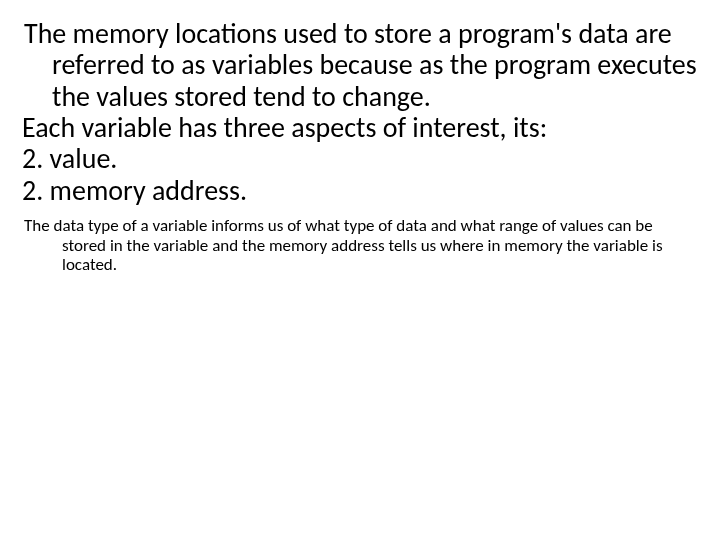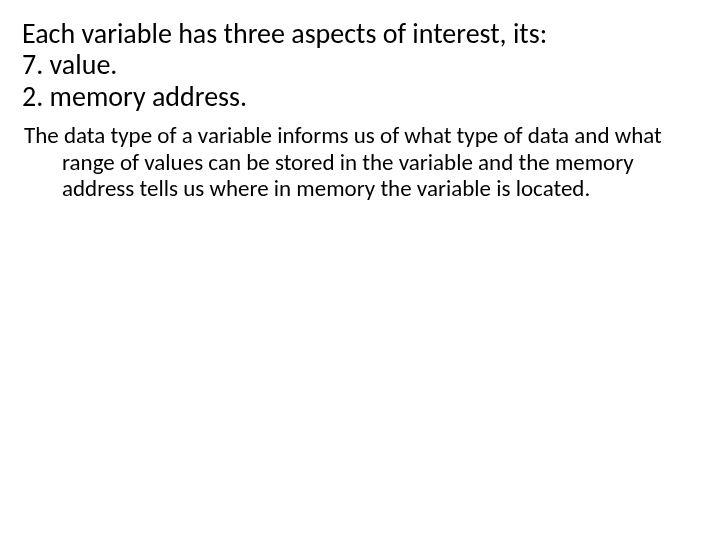--- a/index.html
+++ b/index.html
@@ -30,35 +30,36 @@
     .body-text {
       font-size: 28px;
       line-height: 1.12;
       padding-left: 2px;
     }
     .para-indent {
       padding-left: 30px;
       text-indent: -28px;
     }
     .small-text {
-      font-size: 23px;
+      font-size: 17px;
       line-height: 1.15;
       margin-top: 10px;
       padding-left: 2px;
     }
     .small-indent {
       padding-left: 40px;
       text-indent: -38px;
     }
   </style>
 </head>
 <body>
 
 <div class="slide">
   <div class="body-text">
+    <div class="para-indent">The memory locations used to store a program's data are referred to as variables because as the program executes the values stored tend to change.</div>
     <div>Each variable has three aspects of interest, its:</div>
-    <div>7. value.</div>
+    <div>2. value.</div>
     <div>2. memory address.</div>
   </div>
   <div class="small-text">
     <div class="small-indent">The data type of a variable informs us of what type of data and what range of values can be stored in the variable and the memory address tells us where in memory the variable is located.</div>
   </div>
 </div>
 
 </body></html>

